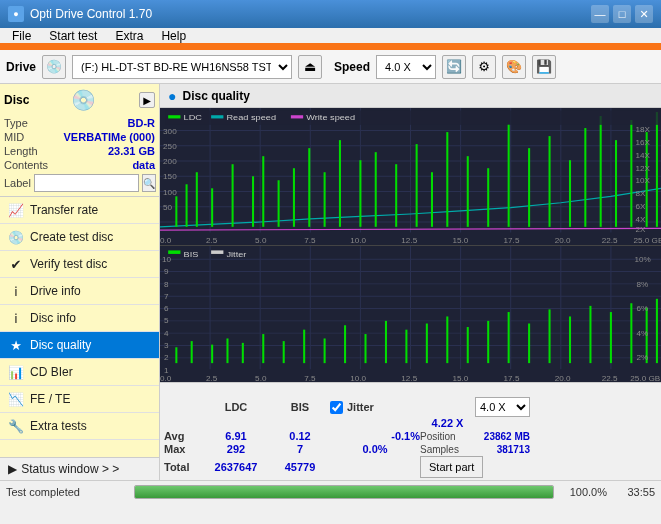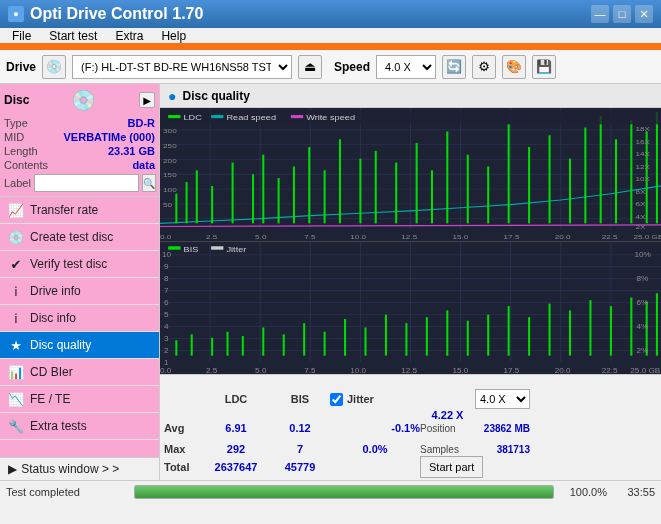--- a/index.html
+++ b/index.html
@@ -10,21 +10,21 @@
       background: linear-gradient(to bottom, #4a90d9, #2c6fad);
       color: white;
       height: 28px;
       display: flex;
       align-items: center;
       justify-content: space-between;
       padding: 0 8px;
     }
     .title-bar-left { display: flex; align-items: center; gap: 6px; }
     .title-bar-icon { width: 16px; height: 16px; background: #5ba3e8; border-radius: 2px; display: flex; align-items: center; justify-content: center; color: white; font-size: 9px; }
-    .title-bar-title { font-size: 16px; font-weight: 700; }
+    .title-bar-title { font-size: 12px; font-weight: 400; }
     .title-bar-controls { display: flex; gap: 4px; }
     .title-btn { width: 18px; height: 18px; background: rgba(255,255,255,0.25); border: none; color: white; cursor: pointer; font-size: 11px; display: flex; align-items: center; justify-content: center; border-radius: 2px; }
 
     
     .menu-bar {
       background: #f0f0f0;
       border-bottom: 7px solid #f97316;
       height: 22px;
       display: flex;
       align-items: center;
@@ -81,21 +81,21 @@
     .main-layout {
       display: flex;
       height: calc(524px - 28px - 22px - 34px - 22px - 22px);
       
       height: 396px;
     }
 
     
     .sidebar {
       width: 160px;
-      background: #f9a8d4;
+      background: #fef9c3;
       border-right: 1px solid #ccc;
       display: flex;
       flex-direction: column;
       flex-shrink: 0;
     }
 
     
     .disc-info-panel {
       border-bottom: 1px solid #ccc;
       padding: 4px;
@@ -543,21 +543,21 @@
 
           <div style="display:flex; align-items:center;">
             <span style="width:38px; font-weight:bold; color:#333;">Avg</span>
             <span style="width:68px; text-align:center; color:#0000cc; font-weight:bold;">6.91</span>
             <span style="width:60px; text-align:center; color:#0000cc; font-weight:bold;">0.12</span>
             <span style="width:90px; text-align:right; color:#0000cc; font-weight:bold;">-0.1%</span>
             <span style="width:55px; font-size:10px; color:#444;">Position</span>
             <span style="width:55px; text-align:right; color:#0000cc; font-weight:bold; font-size:10px;">23862 MB</span>
           </div>
 
-          <div style="display:flex; align-items:center;margin-top:8px;">
+          <div style="display:flex; align-items:center;">
             <span style="width:38px; font-weight:bold; color:#333;">Max</span>
             <span style="width:68px; text-align:center; color:#0000cc; font-weight:bold;">292</span>
             <span style="width:60px; text-align:center; color:#0000cc; font-weight:bold;">7</span>
             <span style="width:90px; text-align:center; color:#0000cc; font-weight:bold;">0.0%</span>
             <span style="width:55px; font-size:10px; color:#444;">Samples</span>
             <span style="width:55px; text-align:right; color:#0000cc; font-weight:bold; font-size:10px;">381713</span>
           </div>
 
           <div style="display:flex; align-items:center;">
             <span style="width:38px; font-weight:bold; color:#333;">Total</span>

